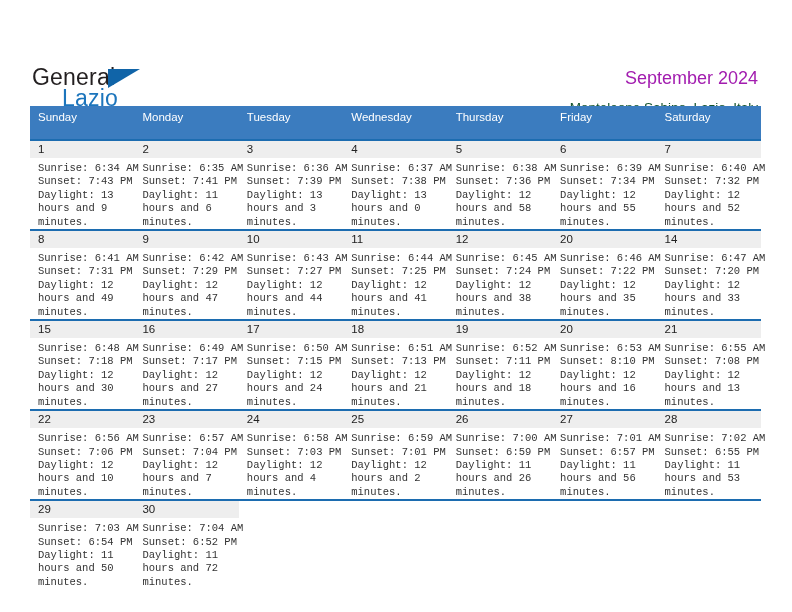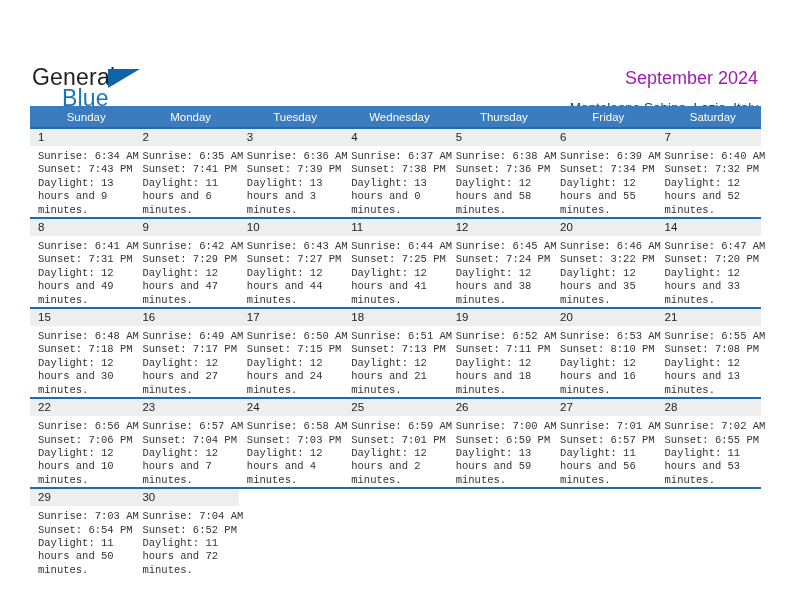--- a/index.html
+++ b/index.html
@@ -102,22 +102,22 @@
   }
   table.cal-table col {
     width: 104.43px;
   }
 
   thead th {
     background: #3b7cbf;
     color: #ffffff;
     font-size: 11.5px;
     font-weight: normal;
-    text-align: center;
-    padding: 5px 0 4px 8px;
+    text-align: left;
+    padding: 5px 0 16px 8px;
     height: 12px;
     font-family: "Liberation Sans", sans-serif;
   }
 
   tbody td {
     vertical-align: top;
     padding: 0;
     border-top: 2px solid #1c6cb0;
     height: 88px;
   }
@@ -155,21 +155,21 @@
 </head>
 <body>
 
 <div class="page">
 
   <div class="header">
 
     <div class="brand">
       <span class="brand-general">General</span>
       <span class="brand-flag"></span>
-      <span class="brand-blue">Blue</span>
+      <span class="brand-blue">Lazio</span>
     </div>
 
     <div class="title-block">
       <div class="cal-title">September 2024</div>
       <div class="cal-subtitle">Monteleone Sabino, Lazio, Italy</div>
     </div>
 
   </div>
 
   <div class="calendar">
@@ -293,21 +293,21 @@
             <div class="cellbody">
               <div>Sunrise: 6:45 AM</div>
               <div>Sunset: 7:24 PM</div>
               <div class="daylight">Daylight: 12 hours and 38 minutes.</div>
             </div>
           </td>
           <td>
             <div class="daynum">20</div>
             <div class="cellbody">
               <div>Sunrise: 6:46 AM</div>
-              <div>Sunset: 3:22 PM</div>
+              <div>Sunset: 7:22 PM</div>
               <div class="daylight">Daylight: 12 hours and 35 minutes.</div>
             </div>
           </td>
           <td>
             <div class="daynum">14</div>
             <div class="cellbody">
               <div>Sunrise: 6:47 AM</div>
               <div>Sunset: 7:20 PM</div>
               <div class="daylight">Daylight: 12 hours and 33 minutes.</div>
             </div>
@@ -404,21 +404,21 @@
               <div>Sunrise: 6:59 AM</div>
               <div>Sunset: 7:01 PM</div>
               <div class="daylight">Daylight: 12 hours and 2 minutes.</div>
             </div>
           </td>
           <td>
             <div class="daynum">26</div>
             <div class="cellbody">
               <div>Sunrise: 7:00 AM</div>
               <div>Sunset: 6:59 PM</div>
-              <div class="daylight">Daylight: 13 hours and 59 minutes.</div>
+              <div class="daylight">Daylight: 11 hours and 26 minutes.</div>
             </div>
           </td>
           <td>
             <div class="daynum">27</div>
             <div class="cellbody">
               <div>Sunrise: 7:01 AM</div>
               <div>Sunset: 6:57 PM</div>
               <div class="daylight">Daylight: 11 hours and 56 minutes.</div>
             </div>
           </td>

